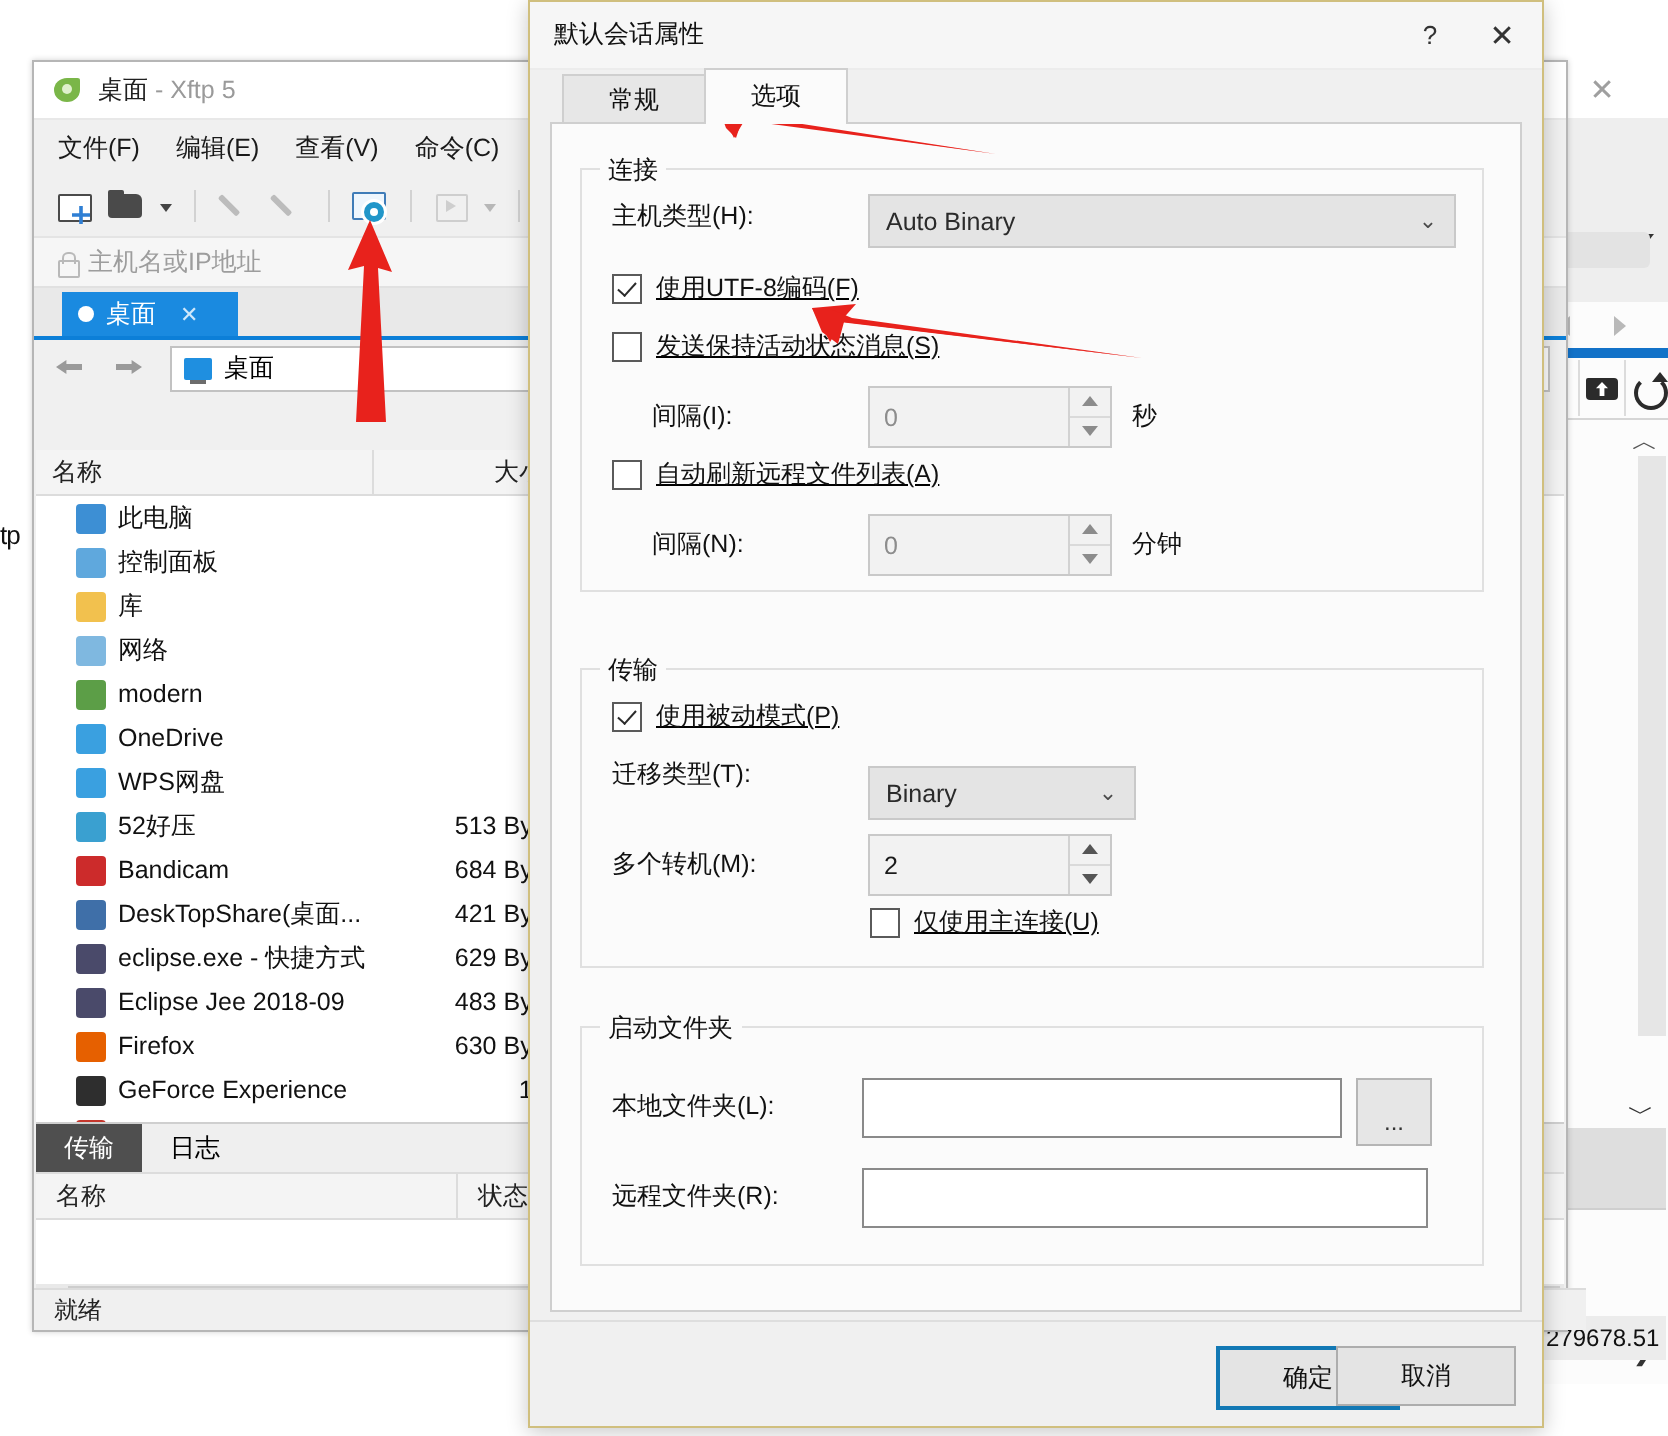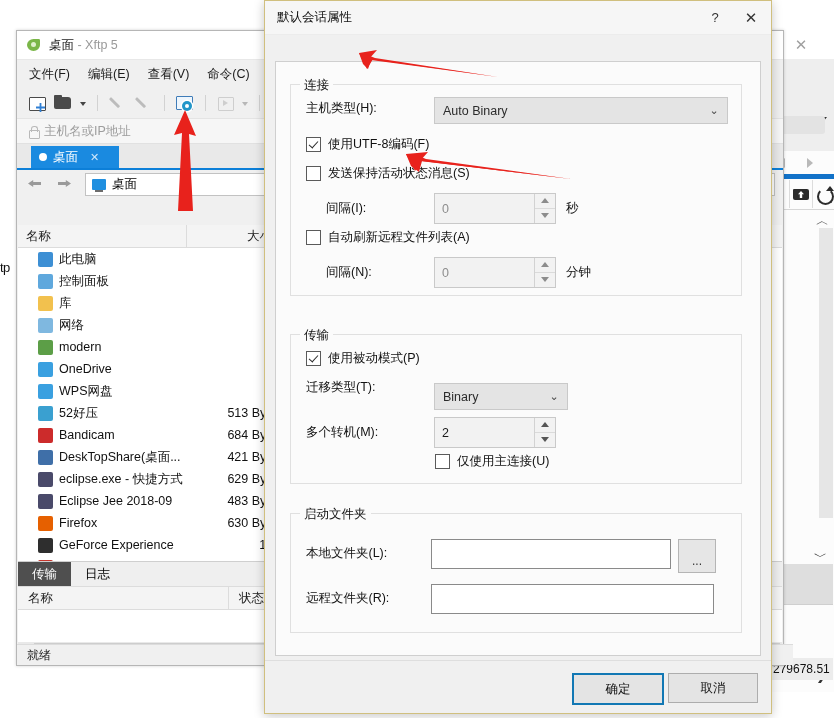--- a/index.html
+++ b/index.html
@@ -239,21 +239,21 @@
   }
   .lbl{font-size:12.5px;color:#111;white-space:nowrap;}
   .row{position:absolute;display:flex;align-items:center;}
 
   .cb{width:13px;height:13px;border:1px solid #5a5a5a;background:#fff;position:relative;flex:none;
       display:inline-block;}
   .cb.on:after{
     content:"";position:absolute;left:3.5px;top:0.5px;width:4px;height:8px;border:solid #2b2b2b;
     border-width:0 1.6px 1.6px 0;transform:rotate(42deg);
   }
-  .cbrow{display:flex;align-items:center;gap:7px;}
+  .cbrow{display:flex;align-items:center;gap:7px;text-decoration:underline;}
 
   .combo{
     height:25px;background:#e4e4e4;border:1px solid #c9c9c9;display:flex;align-items:center;
     padding:0 4px 0 8px;font-size:12.5px;color:#333;justify-content:space-between;
   }
   .combo .cv{color:#2b2b2b;}
   .combo .ca{width:18px;text-align:center;color:#4a4a4a;font-size:11px;}
 
   .spin{height:29px;background:#f2f2f2;border:1px solid #c9c9c9;display:flex;align-items:stretch;}
   .spin .val{flex:1;display:flex;align-items:center;padding-left:7px;font-size:12.5px;color:#8d8d8d;}
@@ -273,21 +273,21 @@
     width:36px;height:28px;background:#e6e6e6;border:1px solid #b5b5b5;display:flex;
     align-items:flex-end;justify-content:center;font-size:12px;color:#333;padding-bottom:4px;
   }
 
   #dlg-footer{position:absolute;left:0;bottom:0;width:100%;height:52px;background:#f0f0f0;
     border-top:1px solid #dedede;}
   .dbtn{
     position:absolute;top:12px;width:88px;height:28px;display:flex;align-items:center;
     justify-content:center;font-size:12.5px;color:#111;background:#e4e4e4;border:1px solid #adadad;
   }
-  .dbtn.primary{border:2px solid #1278b4;background:#e4e4e4;}
+  .dbtn.primary{border:2px solid #1278b4;background:#e4e4e4;margin-left:36px;}
 
   
   .arrow{position:absolute;pointer-events:none;}
 </style>
 </head>
 <body>
 
 <div id="desktop"></div>
 
 <div id="leftsliver">tp</div>
@@ -526,20 +526,24 @@
 </div>
 
 <div id="dialog">
 
   <div id="dlg-title">
     <span class="t">默认会话属性</span>
     <span id="dlg-help">?</span>
     <span id="dlg-close">✕</span>
   </div>
 
+  <div id="dlg-tabs">
+    <div class="dtab">常规</div>
+    <div class="dtab sel">选项</div>
+  </div>
 
   <div id="dlg-body">
 
     <div class="grp" style="left:14px;top:22px;width:450px;height:210px;">
       <span class="cap">连接</span>
 
       <div class="row" style="left:15px;top:15px;">
         <span class="lbl">主机类型(H):</span>
       </div>
       <div class="combo" style="position:absolute;left:143px;top:12px;width:280px;">

